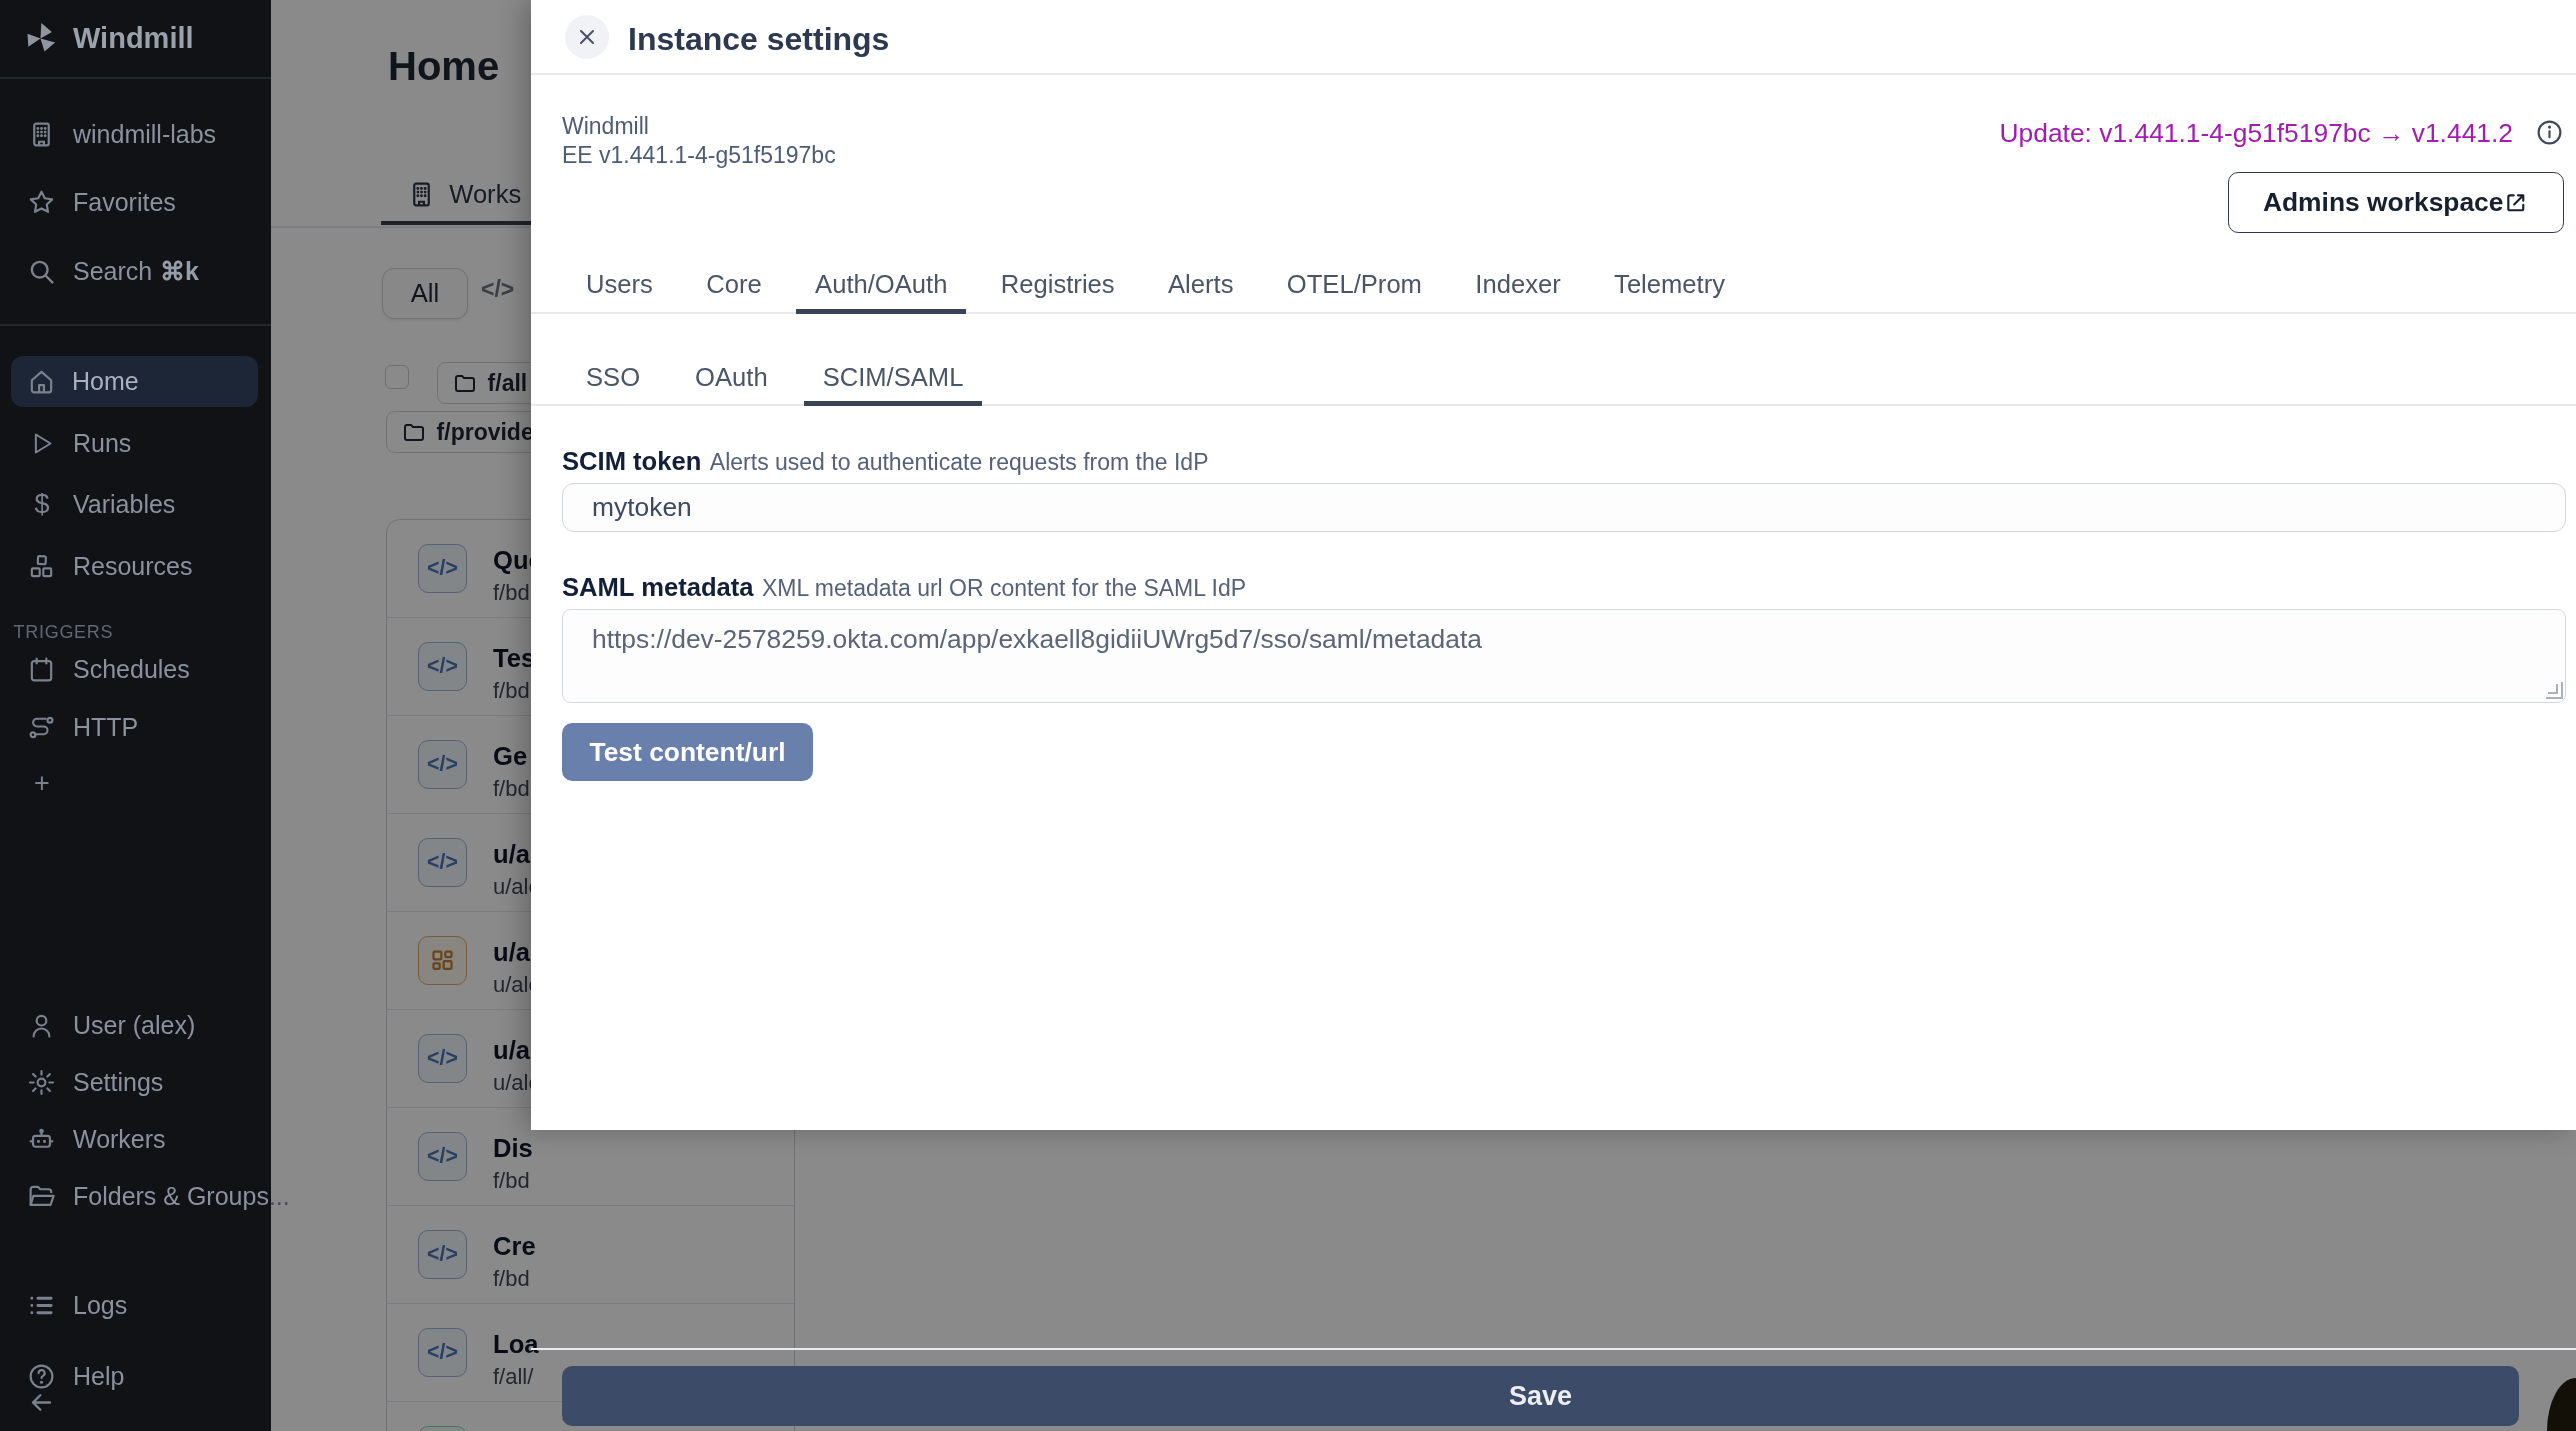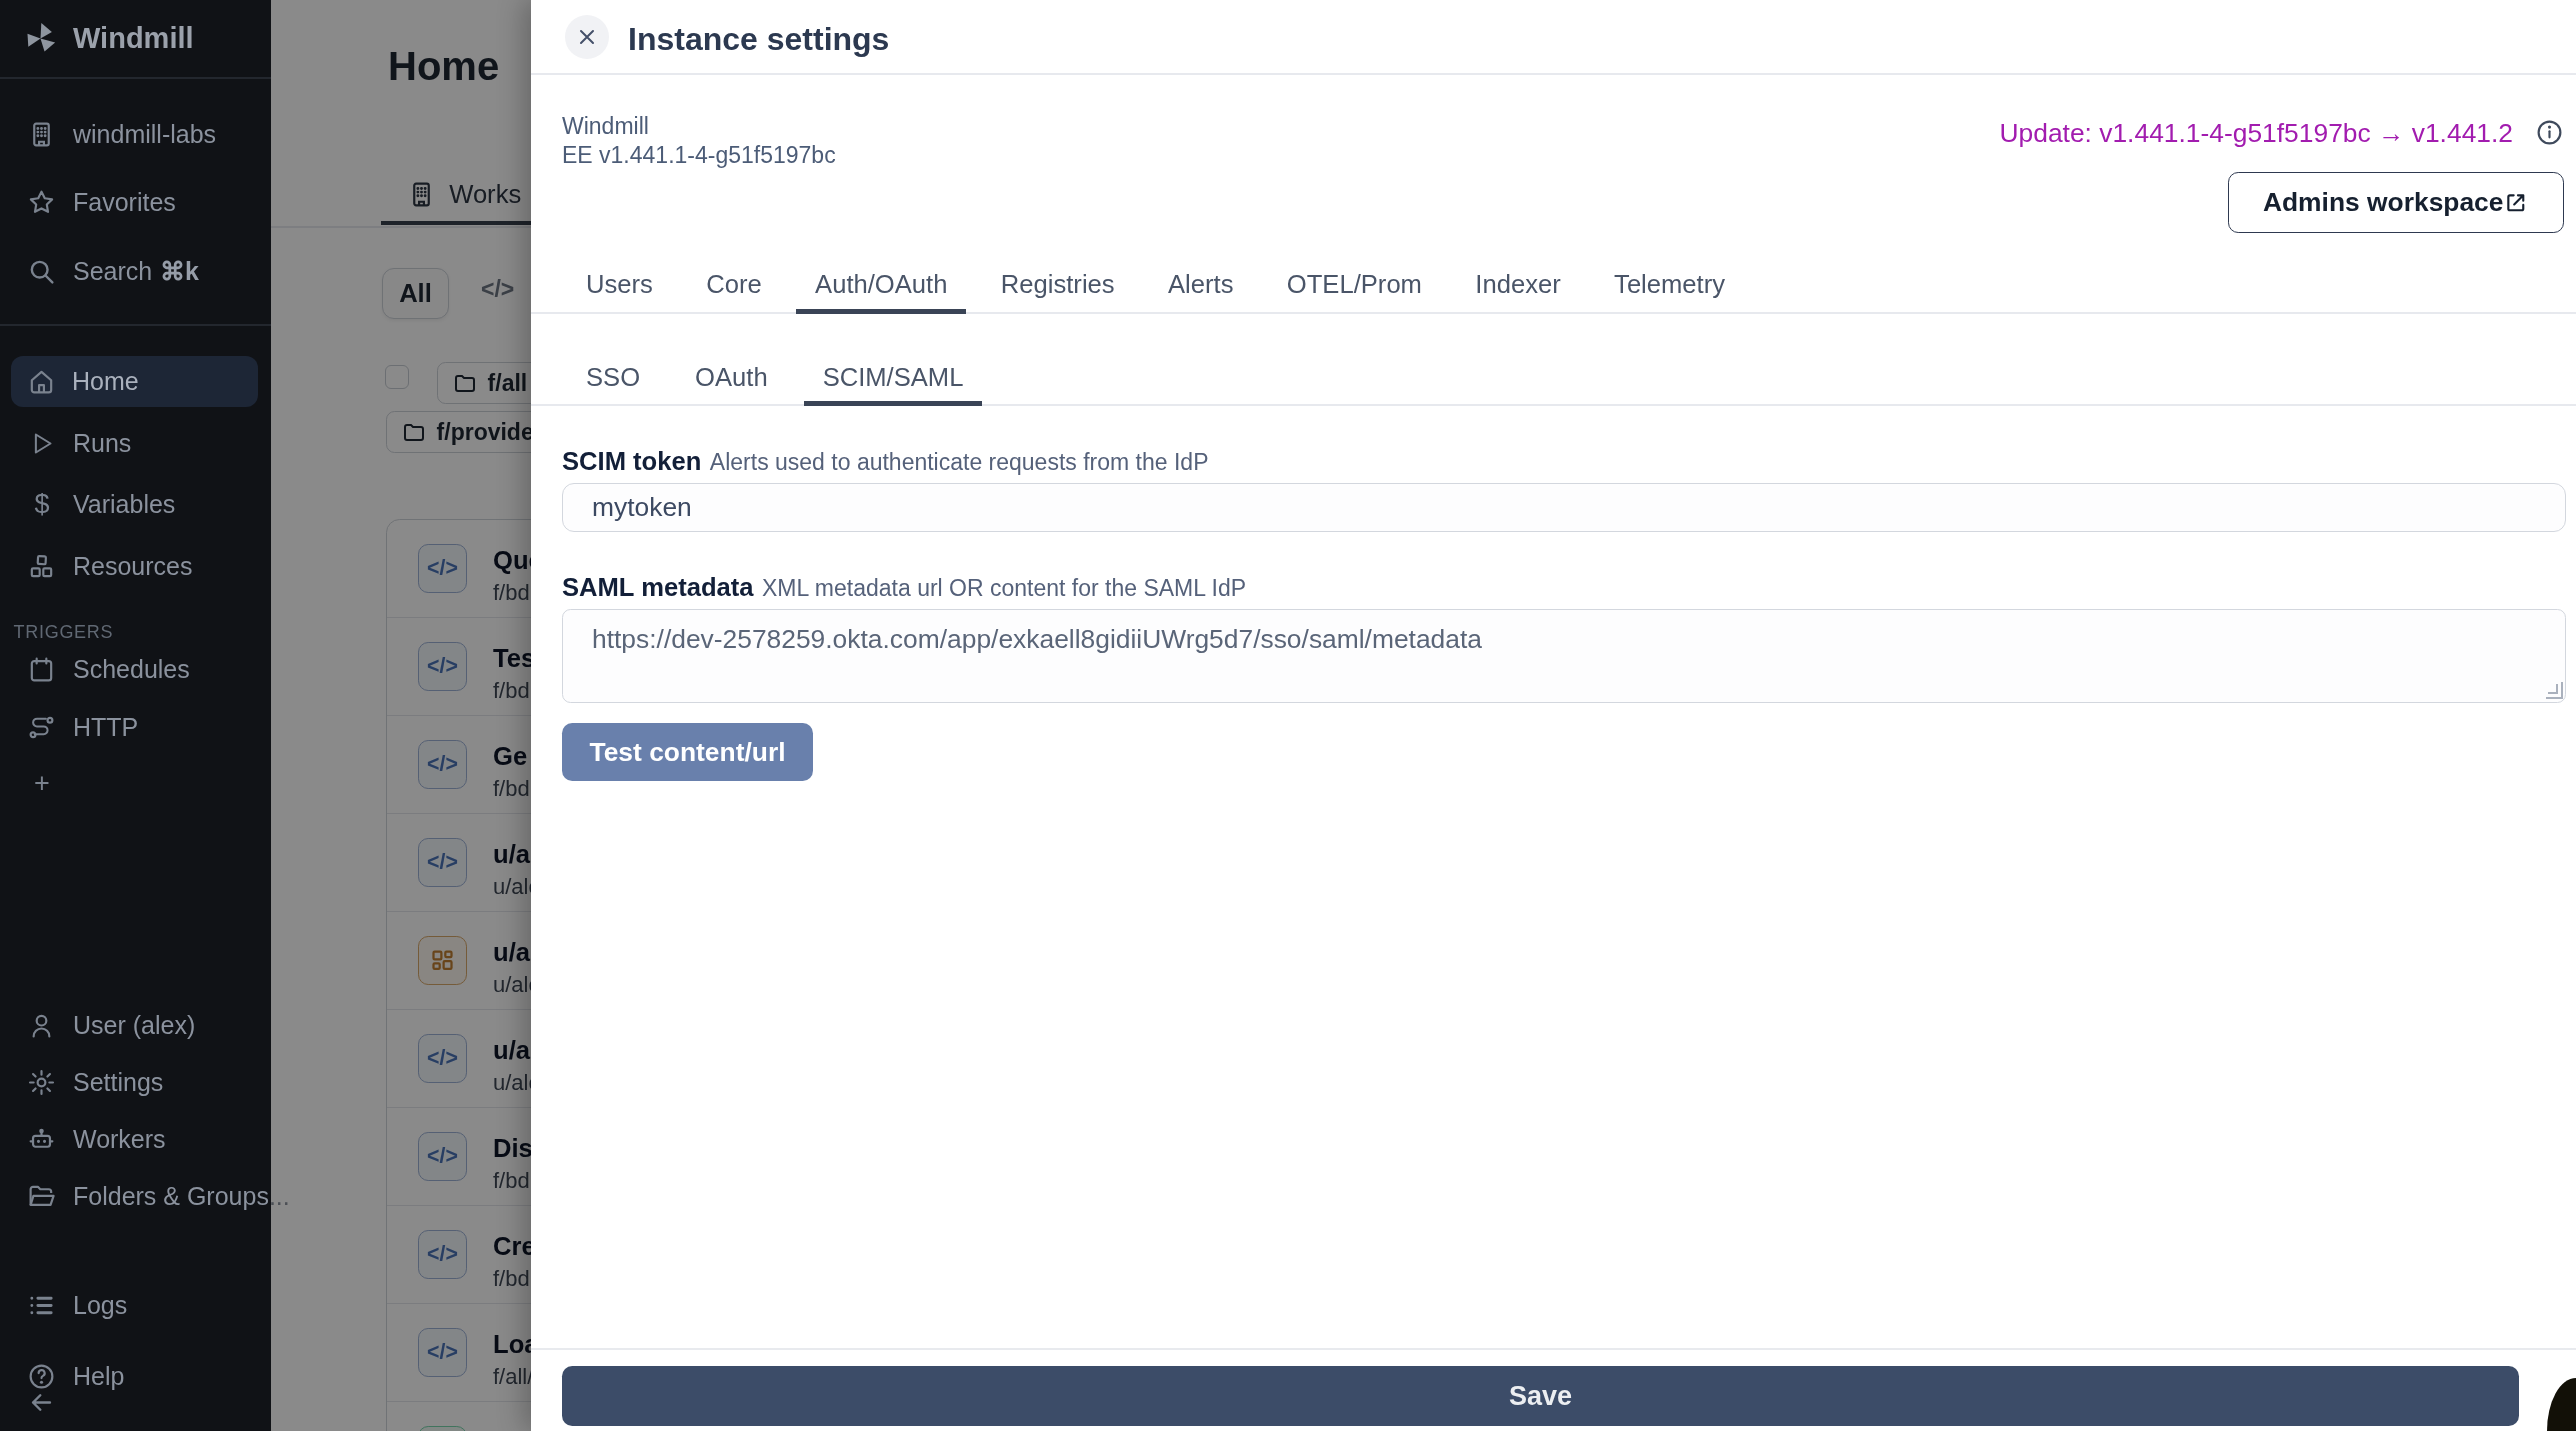--- a/index.html
+++ b/index.html
@@ -22,35 +22,35 @@
   .sb-active .sb-ic { left:15.4px; }
   .sb-active .sb-lbl { left:61px; color:#aab1bd; }
   .sb-section { position:absolute; left:13.6px; font-size:18px; letter-spacing:0.7px; color:#606873; }
   .sb-glyph { font-size:27px; line-height:1; }
   svg.ic { display:block; }
   
   .page { position:absolute; left:271px; top:0; width:2305px; height:1431px; background:#fff; overflow:hidden; }
   .pg-title { position:absolute; left:117px; top:44px; font-size:40px; font-weight:bold; color:#1f2733; }
   .pg-tab { position:absolute; left:110px; top:167px; height:58px; padding:0 25.6px; display:flex; align-items:center; gap:13.6px; border-bottom:4.3px solid #39424f; color:#2d3643; font-size:25.6px; font-weight:normal; }
   .pg-tabs-line { position:absolute; left:0; top:226px; width:2305px; height:1.7px; background:#e7e9ee; }
-  .pg-chip-all { position:absolute; left:111px; top:268px; width:67px; height:51px; border:1.7px solid #cdd2d9; border-radius:12px; background:#fbfbfc; display:flex; align-items:center; justify-content:center; font-size:25.6px; font-weight:bold; color:#1f2733; box-shadow:0 1.7px 3.4px rgba(0,0,0,0.06); }
+  .pg-chip-all { position:absolute; left:111px; top:268px; width:86px; height:51px; border:1.7px solid #cdd2d9; border-radius:12px; background:#fbfbfc; display:flex; align-items:center; justify-content:center; font-size:25.6px; font-weight:normal; color:#1f2733; box-shadow:0 1.7px 3.4px rgba(0,0,0,0.06); }
   .pg-codefilter { position:absolute; left:210px; top:276px; font-size:23px; font-weight:bold; color:#6e7683; }
   .pg-checkbox { position:absolute; left:114px; top:365px; width:24px; height:24px; border:1.7px solid #c8cdd4; border-radius:6px; background:#fff; }
   .pg-chip { position:absolute; height:42px; border:1.7px solid #cdd2d9; border-radius:8.5px; background:#fff; display:flex; align-items:center; gap:10.2px; padding:0 15.4px; font-size:23px; font-weight:bold; color:#1f2733; white-space:nowrap; }
   .pg-list { position:absolute; left:115px; top:519px; width:409px; height:989px; border:1.7px solid #cfd4da; border-radius:13.6px; background:#fff; overflow:hidden; }
   .pg-row { position:relative; height:98px; border-bottom:1.7px solid #e3e6ea; }
   .pg-row .ric { position:absolute; left:31px; top:24px; width:49px; height:49px; border-radius:10.2px; display:flex; align-items:center; justify-content:center; }
   .ric-code { border:1.7px solid #9db2d6; background:#f3f7fc; color:#4a74b8; font-size:21.3px; font-weight:bold; }
   .ric-grid { border:1.7px solid #d9a86a; background:#fdf8f0; color:#c07e30; }
   .ric-flow { border:1.7px solid #79d6ad; background:#f0fbf6; color:#2fae7d; }
   .pg-row .rtitle { position:absolute; left:106px; top:25.6px; font-size:25.6px; font-weight:bold; color:#0f172a; white-space:nowrap; }
   .pg-row .rpath  { position:absolute; left:106px; top:60px; font-size:22px; color:#3f4856; white-space:nowrap; }
   .overlay { position:absolute; left:271px; top:0; width:2305px; height:1431px; background:rgba(0,0,0,0.46); z-index:4; }
   
-  .drawer { position:absolute; left:531px; top:0; width:2045px; height:1431px; background:#fff; z-index:5; box-shadow:-8.5px 0 25.6px rgba(0,0,0,0.25); }
+  .drawer { position:absolute; left:531px; top:0; width:2045px; height:1130px; background:#fff; z-index:5; box-shadow:-8.5px 0 25.6px rgba(0,0,0,0.25); }
   .dw-close { position:absolute; left:34px; top:15.4px; width:44px; height:44px; border-radius:50%; background:#f1f2f5; display:flex; align-items:center; justify-content:center; cursor:pointer; }
   .dw-close svg { color:#45506a; }
   .dw-title { position:absolute; left:97px; top:20.5px; font-size:32px; font-weight:bold; color:#2c3950; }
   .dw-hdiv { position:absolute; left:0; top:73px; width:2045px; height:1.7px; background:#e7e9ee; }
   .dw-appname { position:absolute; left:31px; top:113px; font-size:23px; color:#4c5c77; }
   .dw-version { position:absolute; left:31px; top:142px; font-size:23px; color:#4c5c77; }
   .dw-update { position:absolute; top:118px; right:63px; font-size:26.4px; color:#a21caf; cursor:pointer; white-space:nowrap; }
   .dw-info { position:absolute; top:118px; right:12px; width:29px; height:29px; color:#3f4a5c; cursor:pointer; }
   .dw-admins { position:absolute; top:172px; left:1697px; width:336px; height:61px; border:1.7px solid #2e3950; border-radius:10.2px; background:#fff; display:flex; align-items:center; justify-content:center; gap:0; font-size:26.4px; font-weight:bold; color:#16202f; cursor:pointer; }
   .dw-tabsline { position:absolute; left:0; top:312px; width:2045px; height:1.7px; background:#e7e9ee; }

